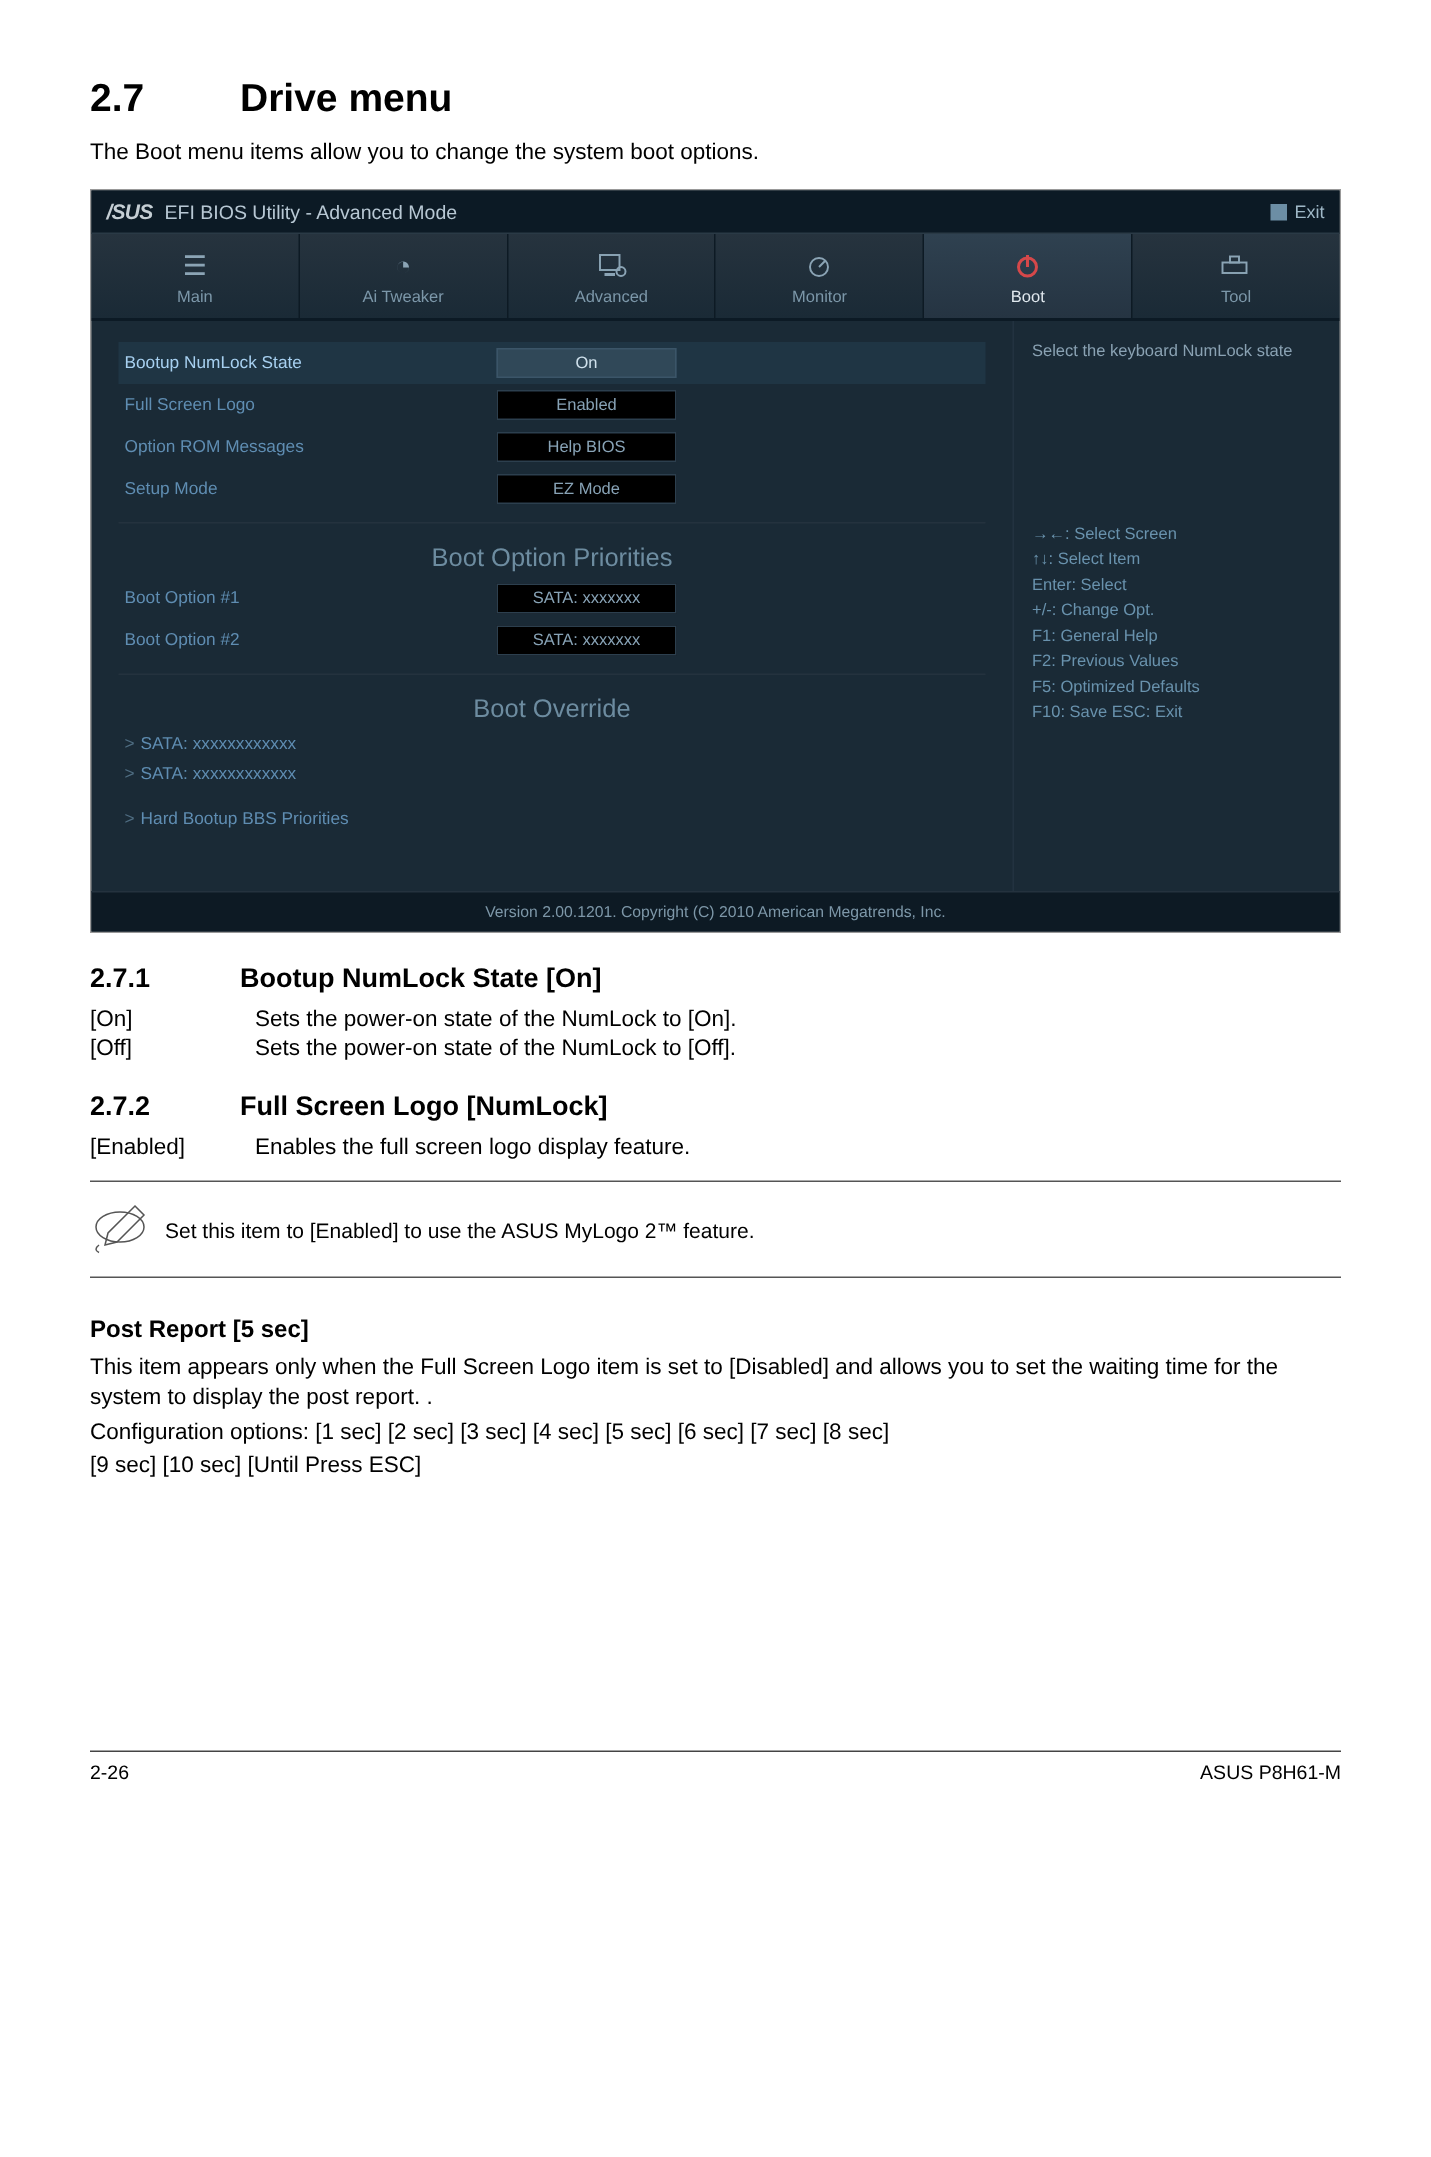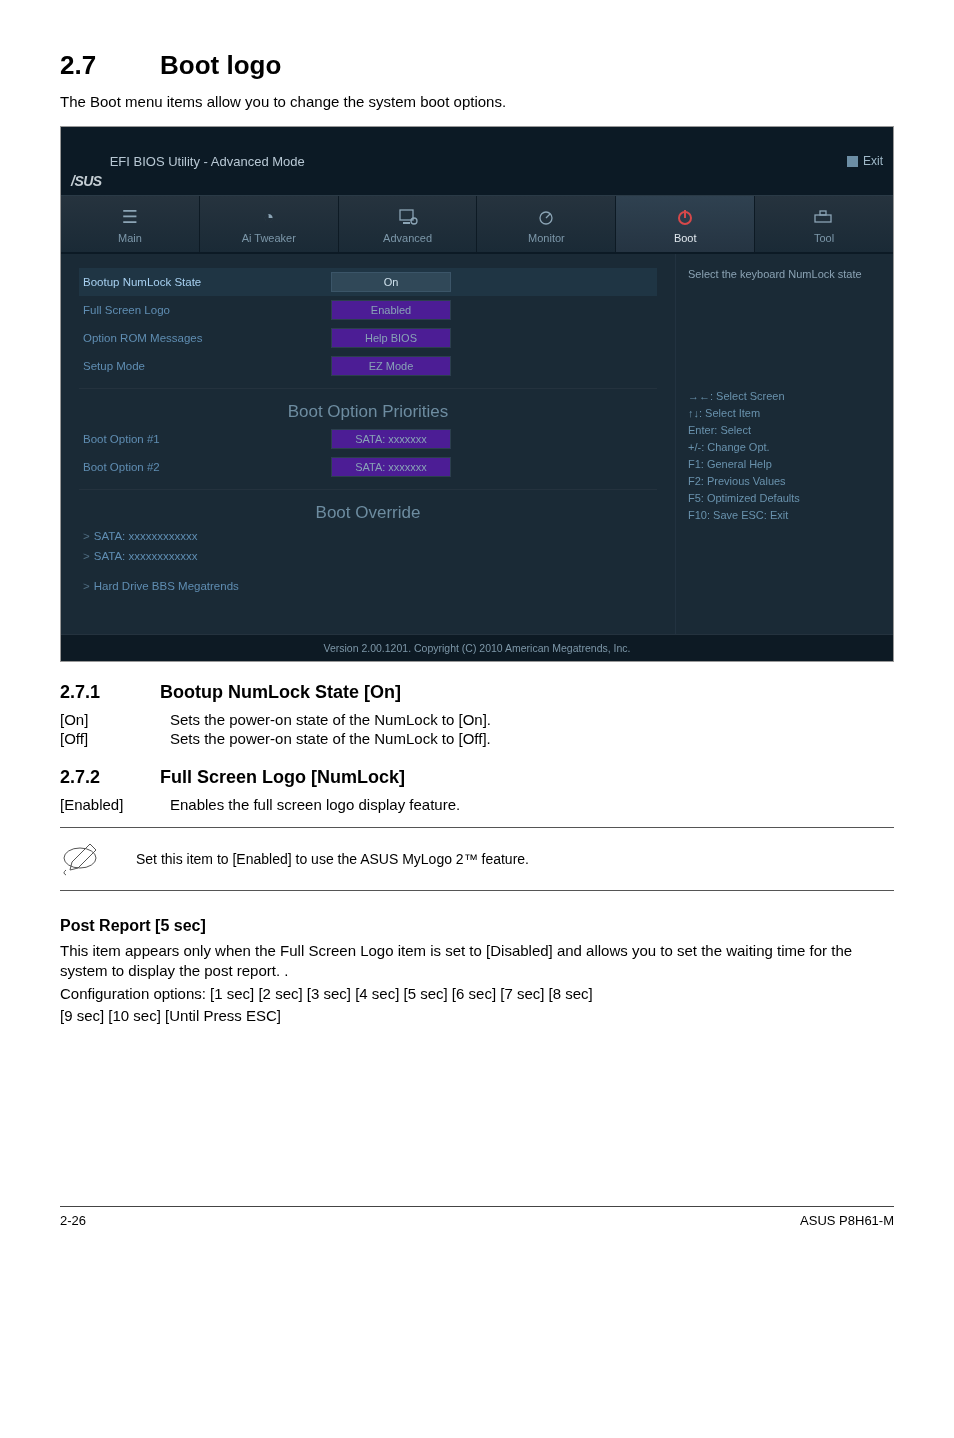--- a/index.html
+++ b/index.html
@@ -27,21 +27,21 @@
     }
     .bios-titlebar {
       display: flex;
       align-items: center;
       justify-content: space-between;
       background: #0c1a25;
       padding: 6px 10px;
       border-bottom: 1px solid #2a3a46;
     }
     .bios-titlebar-left { display: flex; align-items: center; gap: 8px; font-size: 13px; }
-    .asus-logo { font-weight: bold; font-style: italic; letter-spacing: -0.5px; color: #c5ced4; font-size: 14px; margin-top: 40px;}
+    .asus-logo { font-weight: bold; font-style: italic; letter-spacing: -0.5px; color: #c5ced4; font-size: 14px;}
     .exit-btn { display: flex; align-items: center; gap: 5px; color: #9fb8c7; font-size: 12px; }
     .exit-icon { width: 11px; height: 11px; background: #6c8ea5; display: inline-block; }
     .tabs {
       display: flex;
       background: linear-gradient(#26333e, #1a2a36);
       border-bottom: 2px solid #0c1a25;
     }
     .tab {
       flex: 1;
       text-align: center;
@@ -70,21 +70,21 @@
       display: flex;
       align-items: center;
       padding: 4px 0;
       font-size: 11.5px;
     }
     .setting-row.selected { background: #1f3544; }
     .setting-label { width: 252px; color: #5f8db2; padding-left: 4px; }
     .setting-row.selected .setting-label { color: #a7d0f0; }
     .setting-value {
       padding: 3px 22px;
-      background: #4c1d95;
+      background: #000000;
       border: 1px solid #2c3f4e;
       color: #88a3b6;
       min-width: 120px;
       text-align: center;
       font-size: 11px;
     }
     .setting-value.highlight { background: #304858; border-color:#3b5568; color:#cfe1ec; }
     .separator { height: 1px; background: #24323e; margin: 8px 0; }
     .nav-item { color: #5f8db2; font-size: 11.5px; padding: 4px 4px; }
     .nav-item .chev { color: #4f6d82; margin-right: 4px; }
@@ -99,21 +99,21 @@
       border-top: 1px solid #24323e;
     }
     .subsection { margin-top: 20px; }
     .sub-title { font-size: 18px; font-weight: bold; margin-bottom: 8px; }
     .sub-title .num { display: inline-block; width: 100px; }
     .option-row { display: flex; font-size: 15px; margin: 2px 0; align-items: flex-end; }
     .option-key { width: 110px; }
     .note-box {
       display: flex;
       align-items: center;
-      gap: 32px;
+      gap: 6px;
       border-top: 1px solid #555;
       border-bottom: 1px solid #555;
       padding: 10px 0;
       margin: 14px 0 26px;
     }
     .note-icon svg { width: 44px; height: 38px; }
     .note-text { font-size: 14px; }
     .bold-head { font-size: 16px; font-weight: bold; margin-bottom: 6px; }
     .para { font-size: 15px; line-height: 1.35; margin-bottom: 2px;}
     .page-footer {
@@ -122,21 +122,21 @@
       margin-top: 180px;
       border-top: 1px solid #444;
       padding-top: 6px;
       font-size: 13px;
     }
   </style>
 </head>
 <body>
 
 <h2 class="section-title">
-  <span class="num">2.7</span><span>Boot logo</span>
+  <span class="num">2.7</span><span>Drive menu</span>
 </h2>
 <p class="intro-text">The Boot menu items allow you to change the system boot options.</p>
 
 <div class="bios-window">
   <div class="bios-titlebar">
     <div class="bios-titlebar-left">
       <span class="asus-logo">/SUS</span>
       <span>EFI BIOS Utility - Advanced Mode</span>
     </div>
     <div class="exit-btn">
@@ -219,21 +219,21 @@
       </div>
       <div class="setting-row">
         <div class="setting-label">Boot Option #2</div>
         <div class="setting-value">SATA: xxxxxxx</div>
       </div>
       <div class="separator"></div>
       <div class="group-header">Boot Override</div>
       <div class="nav-item"><span class="chev">&gt;</span><span>SATA: xxxxxxxxxxxx</span></div>
       <div class="nav-item"><span class="chev">&gt;</span><span>SATA: xxxxxxxxxxxx</span></div>
       <div style="height:10px;"></div>
-      <div class="nav-item"><span class="chev">&gt;</span><span>Hard Drive BBS Megatrends</span></div>
+      <div class="nav-item"><span class="chev">&gt;</span><span>Hard Bootup BBS Priorities</span></div>
     </div>
 
     <div class="bios-right">
       <div class="help-top">Select the keyboard NumLock state</div>
       <div class="keyhelp">
         <div>→←:  Select Screen</div>
         <div>↑↓:  Select Item</div>
         <div>Enter:  Select</div>
         <div>+/-:  Change Opt.</div>
         <div>F1:  General Help</div>

